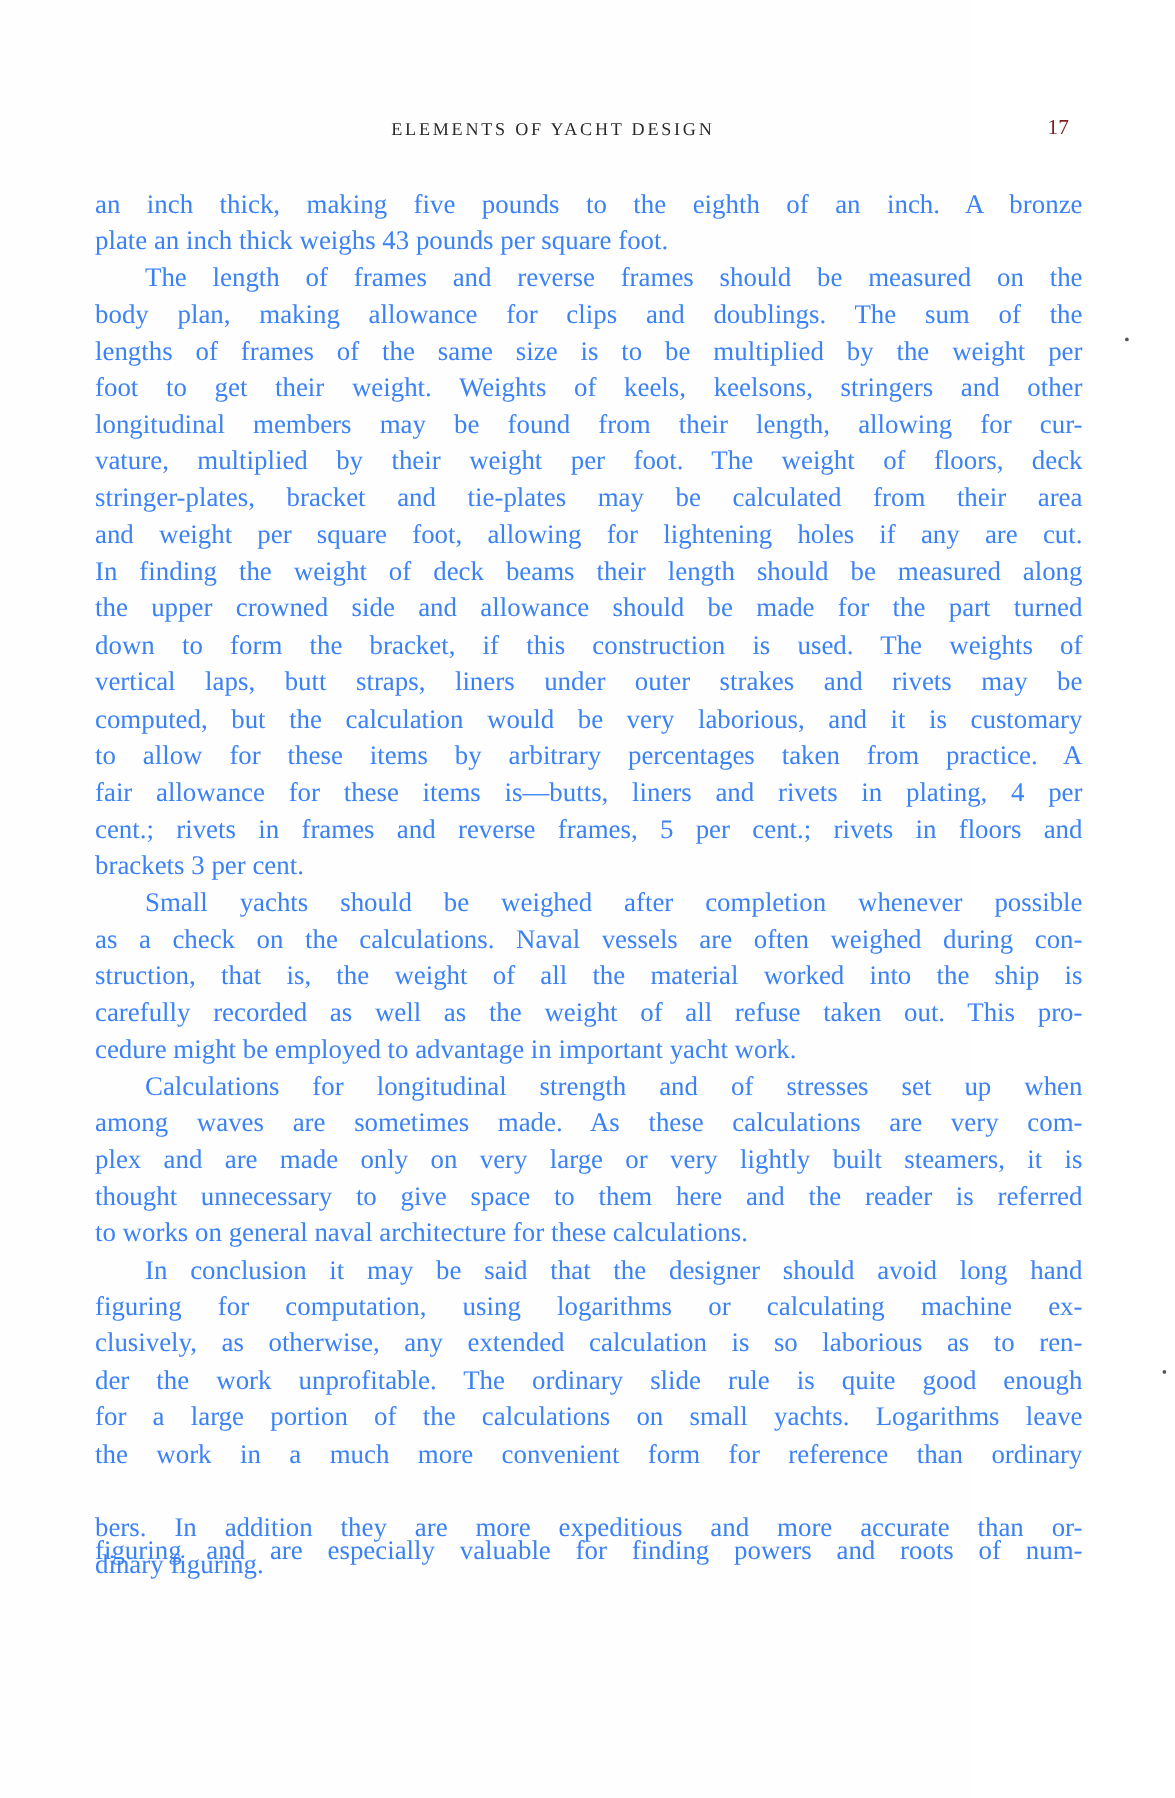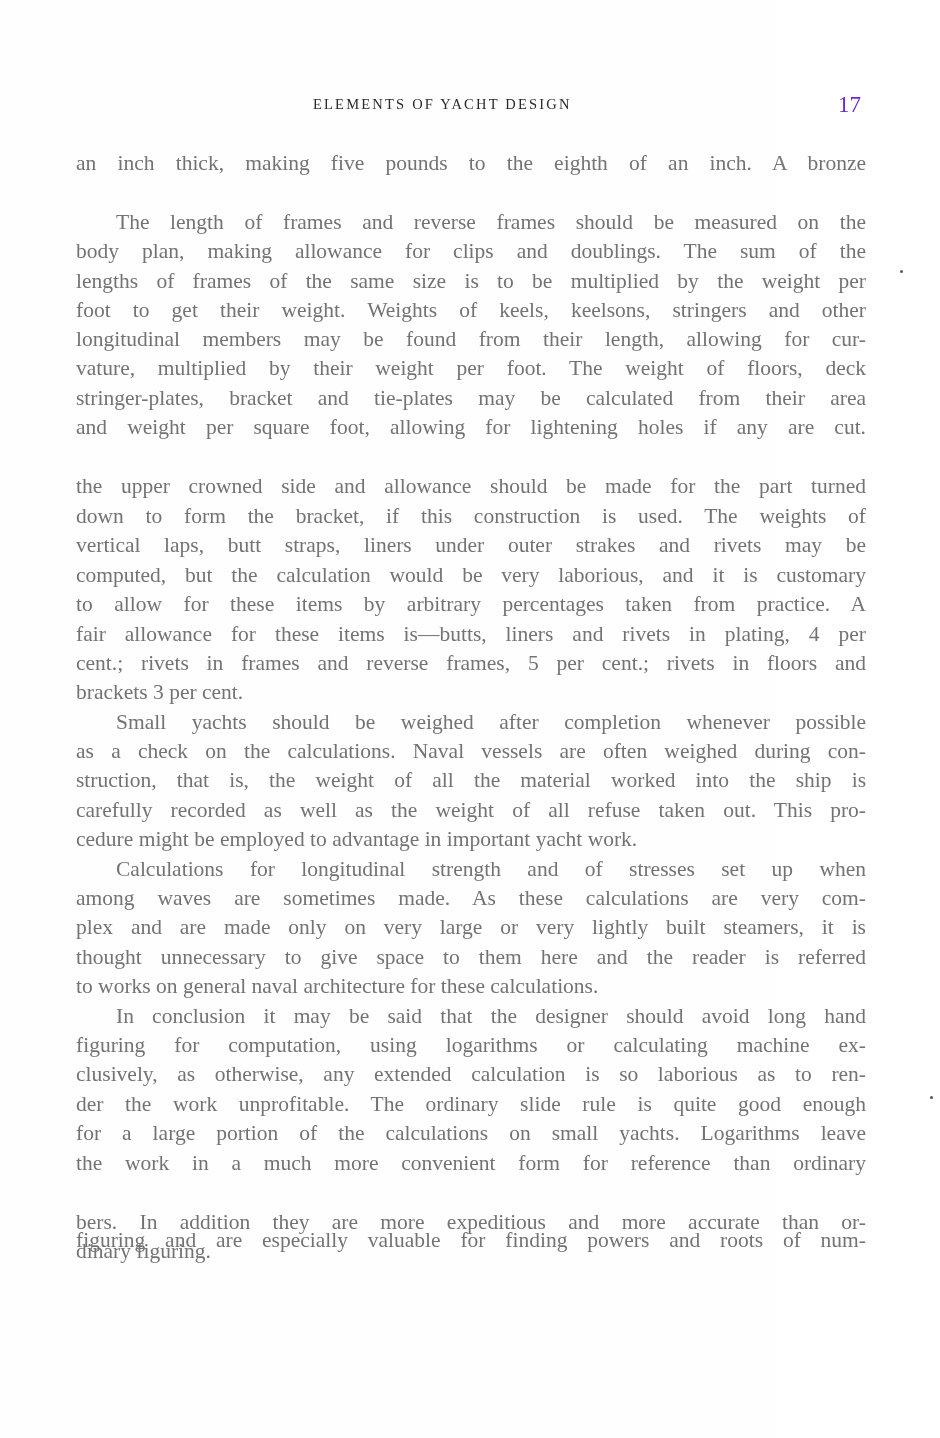--- a/index.html
+++ b/index.html
@@ -28,62 +28,64 @@
       top: 96px;
       font-size: 14.5px;
       letter-spacing: 2.2px;
       color: #2a2a2a;
       white-space: nowrap;
     }
     .page-number {
       position: absolute;
       left: 838px;
       top: 92px;
-      font-size: 23px;
-      color: #6d28d9;
+      font-size: 17px;
+      color: #7f1d1d;
     }
     .line {
       position: absolute;
       left: 76px;
       width: 790px;
       height: 29px;
       font-size: 21.5px;
       line-height: 29px;
       white-space: nowrap;
       text-align: justify;
       text-align-last: justify;
-      color: #737373;
+      color: #3b82f6;
     }
     .line.indent { left: 116px; width: 750px; }
     .line.last { text-align-last: left; }
     .speck {
       position: absolute;
       width: 3px; height: 3px;
       border-radius: 50%;
       background: #555;
     }
   </style>
 </head>
 <body>
 
 <div class="page">
 
   <div class="running-head">ELEMENTS OF YACHT DESIGN</div>
   <div class="page-number">17</div>
 
   <div class="line" style="top:149px">an inch thick, making five pounds to the eighth of an inch.  A bronze</div>
+  <div class="line last" style="top:178px">plate an inch thick weighs 43 pounds per square foot.</div>
 
   <div class="line indent" style="top:208px">The length of frames and reverse frames should be measured on the</div>
   <div class="line" style="top:237px">body plan, making allowance for clips and doublings.  The sum of the</div>
   <div class="line" style="top:267px">lengths of frames of the same size is to be multiplied by the weight per</div>
   <div class="line" style="top:296px">foot to get their weight.  Weights of keels, keelsons, stringers and other</div>
   <div class="line" style="top:325px">longitudinal members may be found from their length, allowing for cur-</div>
   <div class="line" style="top:354px">vature, multiplied by their weight per foot.  The weight of floors, deck</div>
   <div class="line" style="top:384px">stringer-plates, bracket and tie-plates may be calculated from their area</div>
   <div class="line" style="top:413px">and weight per square foot, allowing for lightening holes if any are cut.</div>
+  <div class="line" style="top:443px">In finding the weight of deck beams their length should be measured along</div>
   <div class="line" style="top:472px">the upper crowned side and allowance should be made for the part turned</div>
   <div class="line" style="top:502px">down to form the bracket, if this construction is used.  The weights of</div>
   <div class="line" style="top:531px">vertical laps, butt straps, liners under outer strakes and rivets may be</div>
   <div class="line" style="top:561px">computed, but the calculation would be very laborious, and it is customary</div>
   <div class="line" style="top:590px">to allow for these items by arbitrary percentages taken from practice.  A</div>
   <div class="line" style="top:620px">fair allowance for these items is—butts, liners and rivets in plating, 4 per</div>
   <div class="line" style="top:649px">cent.; rivets in frames and reverse frames, 5 per cent.; rivets in floors and</div>
   <div class="line last" style="top:678px">brackets 3 per cent.</div>
 
   <div class="line indent" style="top:708px">Small yachts should be weighed after completion whenever possible</div>

